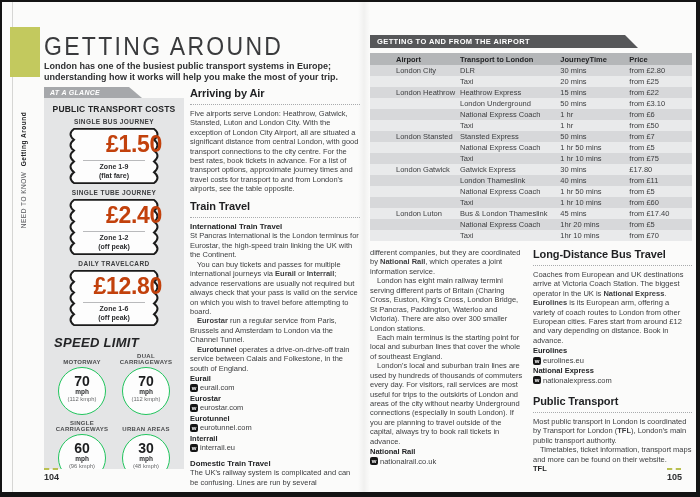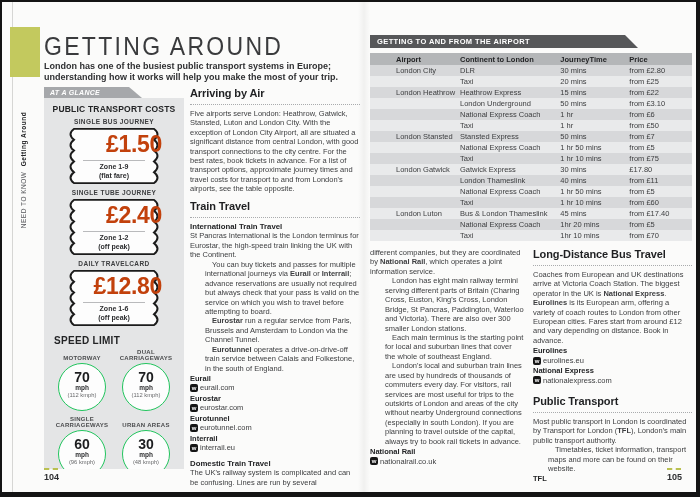--- a/index.html
+++ b/index.html
@@ -29,41 +29,41 @@
   .panel { background:var(--panel,#e4e5e6); height:371px; padding-top:6px; overflow:hidden; }
   .costs-title { text-align:center; font-size:8.5px; font-weight:bold; color:#232426; letter-spacing:.2px; }
   .ticket-group { text-align:center; margin-top:4px; }
   .ticket-label { font-size:6.5px; font-weight:bold; color:#3c3d3f; letter-spacing:.4px; }
   .ticket { position:relative; width:96px; height:58px; margin:2px auto 0; }
   .ticket svg { position:absolute; inset:0; width:100%; height:100%; }
   .ticket-content { position:absolute; inset:0; padding-top:4px; }
   .ticket-price { font-size:23px; font-weight:bold; color:#c2410c; letter-spacing:-.3px;text-align:right; }
   .ticket-divider { width:62px; height:1px; background:#b9babc; margin:2px auto; }
   .ticket-zone, .ticket-note { font-size:7px; font-weight:bold; color:#2c2d2f; line-height:1.25; }
-  .speed-title { font-size:10px; font-weight:bold; color:#232426; margin:8px 0 2px 10px; letter-spacing:.3px; }
+  .speed-title { font-size:13px; font-weight:bold; color:#232426; margin:8px 0 2px 10px; letter-spacing:.3px;font-style:italic; }
   .speed-grid { display:grid; grid-template-columns:1fr 1fr; row-gap:4px; padding:0 6px; }
   .speed-item { text-align:center; }
   .speed-label { font-size:6px; font-weight:bold; color:#4a4b4d; letter-spacing:.3px; height:14px;
                  display:flex; align-items:flex-end; justify-content:center; line-height:1.1; }
   .speed-circle { width:48px; height:48px; border-radius:50%; border:1px solid #22c55e; background:#fdfdfd;
                   margin:1px auto 0; padding-top:6px; }
   .speed-value { font-size:14px; font-weight:bold; color:#1c1d1f; line-height:1; }
   .speed-unit { font-size:6.5px; font-weight:bold; color:#2c2d2f; line-height:1.2; }
   .speed-metric { font-size:5.8px; color:#68696b; line-height:1.2; }
 
   
   .col { position:absolute; font-size:7.5px; line-height:1.26; color:#3c3d3f; }
   .midcol { left:188px; top:85px; width:170px; }
   .colA { left:368px; top:246px; width:154px; }
   .colB { left:531px; top:246px; width:159px; }
   .h2 { font-size:11px; font-weight:bold; color:#1f2022; padding-bottom:3px;
         border-bottom:1px dotted #a9abad; margin-bottom:4px; letter-spacing:-.1px; }
   .h3 { font-size:7.8px; font-weight:bold; color:#232426; margin-top:6px; }
   .body p { margin:0; }
-  .body p + p { text-indent:7px;margin-left:15px; }
+  .body p + p { text-indent:7px; }
   .mt6 { margin-top:6px; }
   .link-item { margin-top:1px; }
   .link-name { font-weight:bold; color:#232426; }
   .link-url { display:flex; align-items:center; gap:2px; }
   .w-icon { display:inline-block; width:8px; height:8px; background:#161616; color:#fff; font-size:6px;
             font-weight:bold; text-align:center; line-height:8px; border-radius:2px; flex:0 0 auto; }
 
   
   .table-block { position:absolute; left:368px; top:33px; width:322px; }
   .t-head-bar { width:268px; height:13px; line-height:13px; padding-left:7px; background:var(--bar-dark,#565759);
@@ -245,21 +245,21 @@
     <div class="body">
 
     <p>The UK's railway system is complicated and can be confusing. Lines are run by several</p>
       </div>
   </div>
 
   <div class="table-block">
     <div class="bar t-head-bar">GETTING TO AND FROM THE AIRPORT</div>
     <div class="t-cols">
       <span class="c0">Airport</span>
-      <span class="c1">Continent to London</span>
+      <span class="c1">Transport to London</span>
       <span class="c2">JourneyTime</span>
       <span class="c3">Price</span>
     </div>
     <div>
 
         <div class="t-row stripe-a">
           <span class="c0">London City</span>
           <span class="c1">DLR</span>
           <span class="c2">30 mins</span>
           <span class="c3">from £2.80</span>

